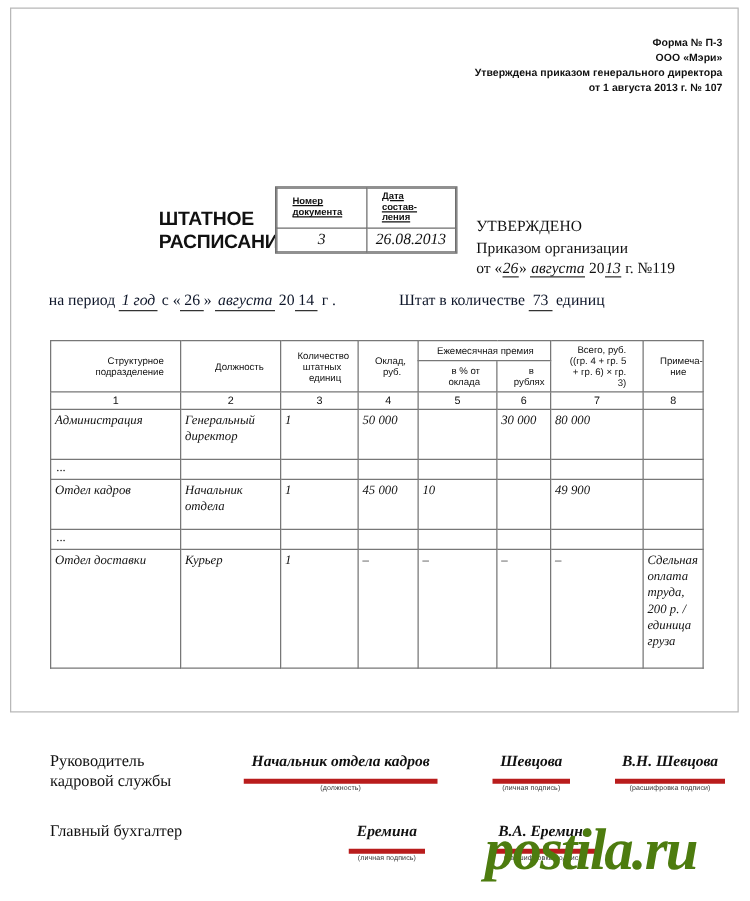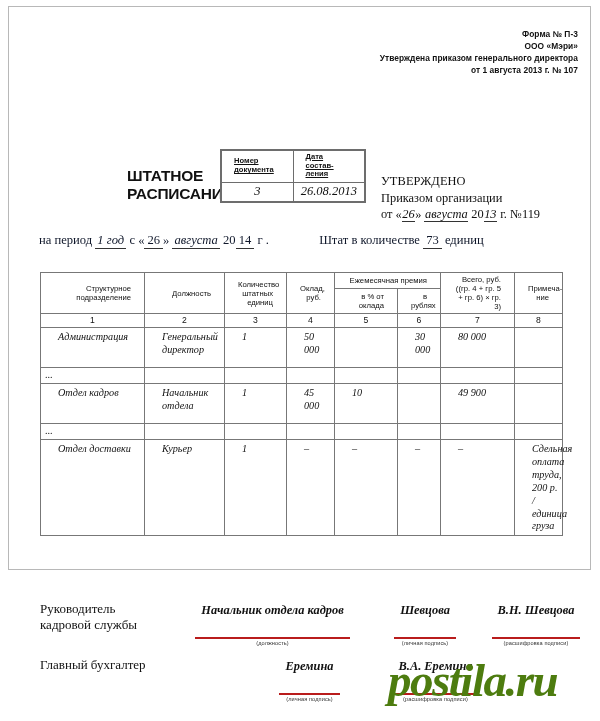--- a/index.html
+++ b/index.html
@@ -196,21 +196,21 @@
     text-align: center;
     padding: 1px 0 2px;
     color: #111;
   }
   .maintable td.cell {
     font-family: "Liberation Serif", serif;
     font-style: italic;
     font-size: 10.2px;
     line-height: 1.26;
     vertical-align: top;
-    padding: 3px 3px 2px 17px;
+    padding: 3px 3px 2px 3px;
     color: #111;
   }
   .maintable td.dots {
     font-family: "Liberation Serif", serif;
     font-size: 10px;
     padding: 1px 4px 3px;
     vertical-align: top;
     color: #111;
     height: 13px;
   }
@@ -240,22 +240,22 @@
   }
   .sig-field {
     position: absolute;
     text-align: center;
   }
   .sig-value {
     font-family: "Liberation Serif", serif;
     font-style: italic;
     font-weight: bold;
     font-size: 12.4px;
-    border-bottom: 2px solid #b91c1c;
-    padding: 0 6px 19px;
+    border-bottom: 4px solid #b91c1c;
+    padding: 0 6px 6px;
     display: inline-block;
     white-space: nowrap;
     color: #111;
   }
   .sig-caption {
     font-size: 5.6px;
     color: #333;
     margin-top: 1px;
     letter-spacing: 0.1px;
   }

